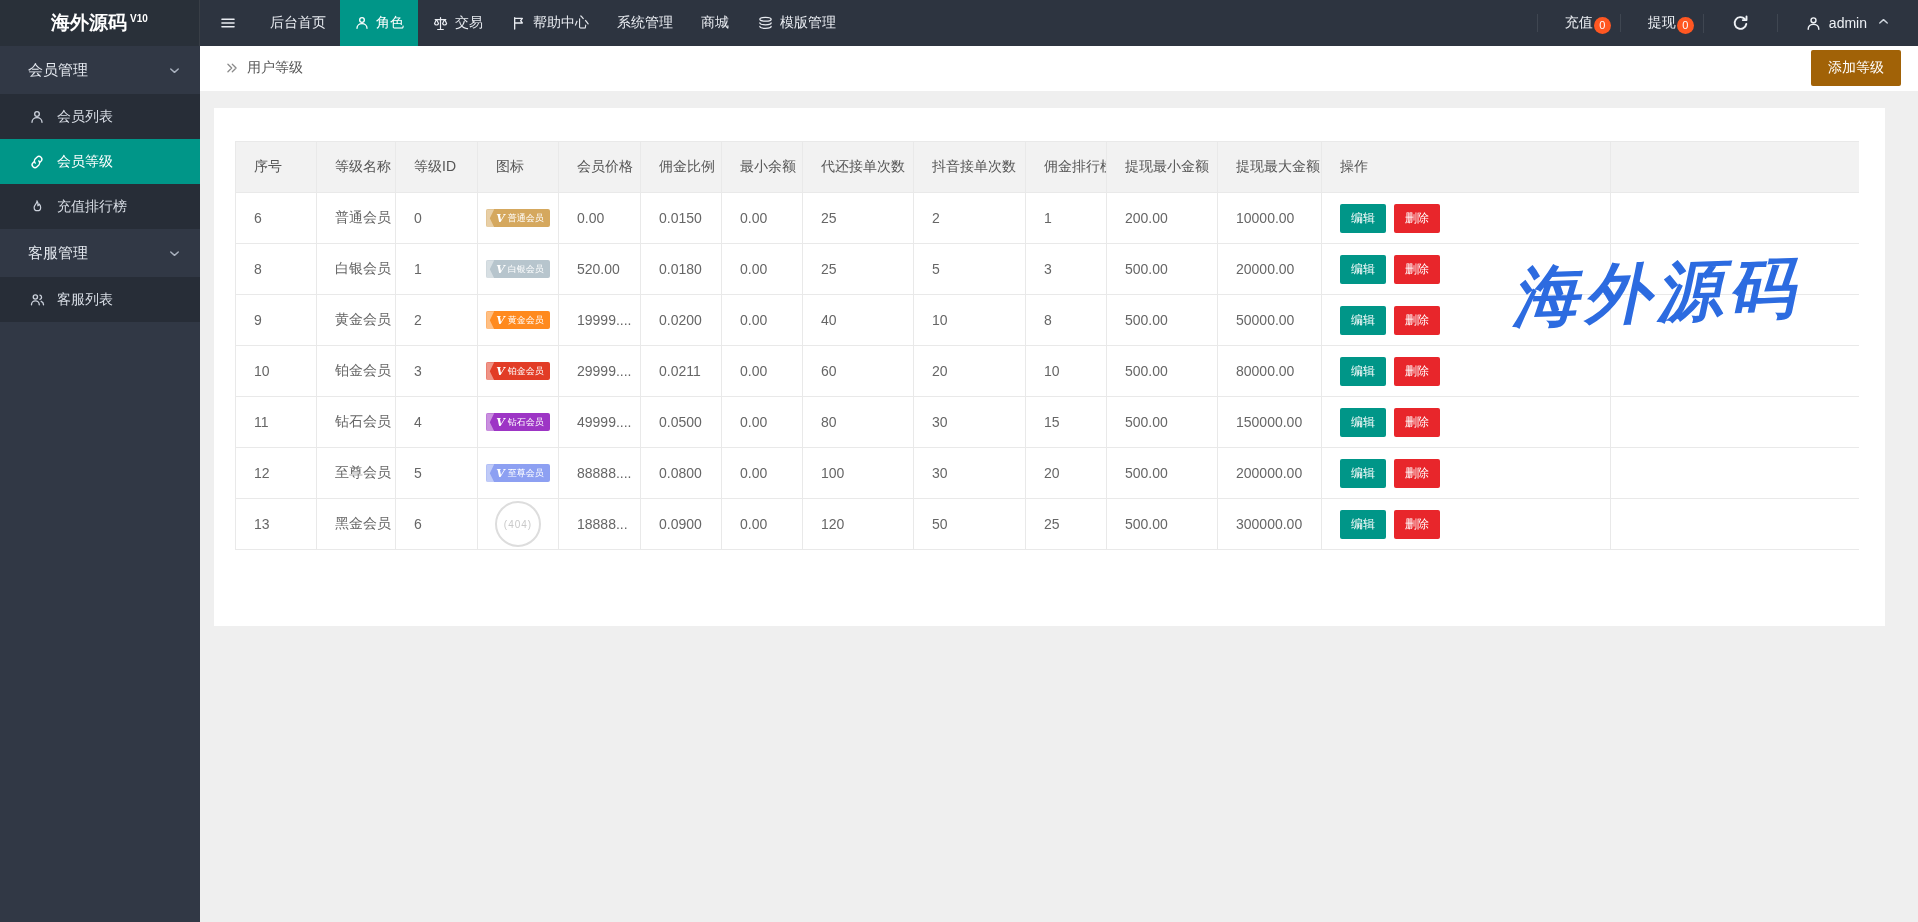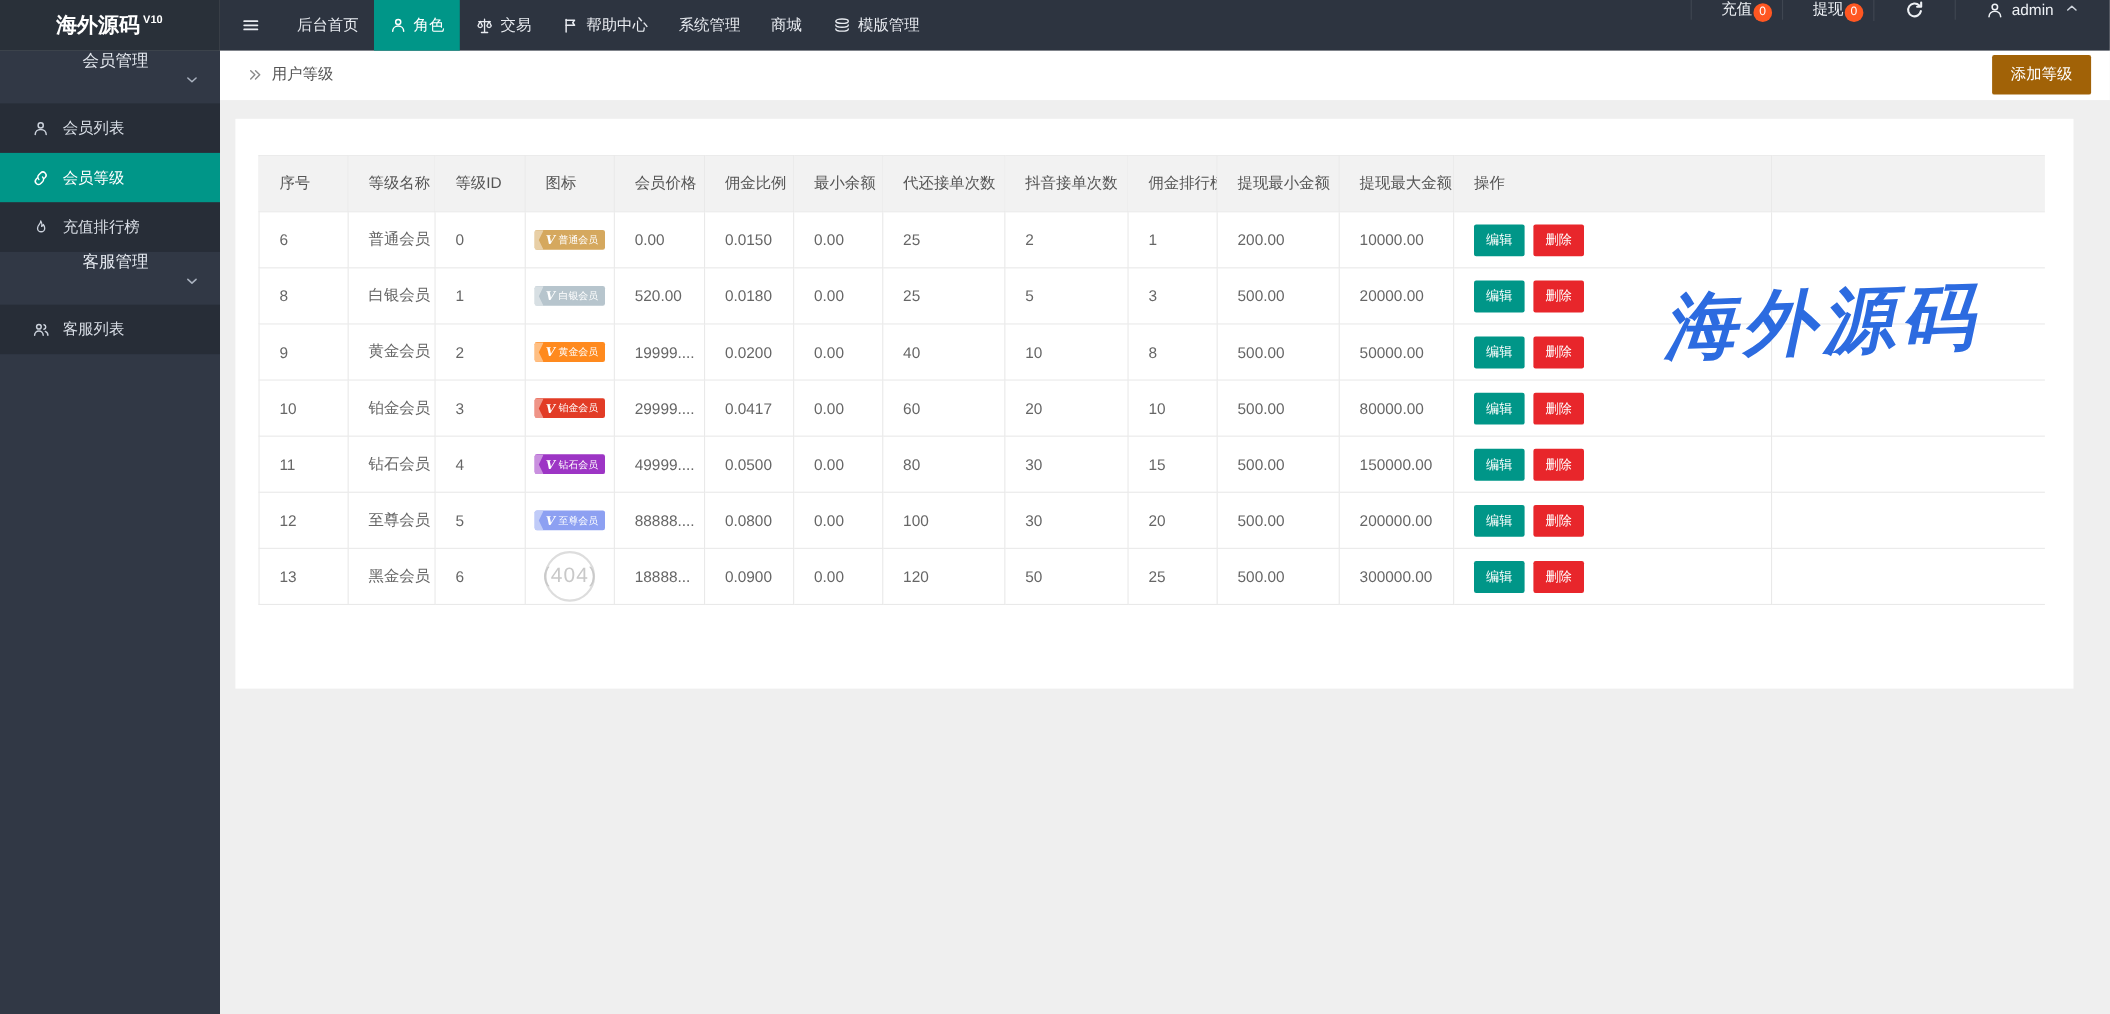--- a/index.html
+++ b/index.html
@@ -10,33 +10,33 @@
   .topbar { position:absolute; top:0; left:0; width:1918px; height:46px;
     background:#2d3440; display:flex; align-items:stretch; color:#eef1f5; z-index:20; }
   .logo { width:200px; background:#293039; display:flex; align-items:center; justify-content:center;
     font-size:19px; font-weight:bold; color:#fff; border-right:1px solid rgba(255,255,255,.07); }
   .logo sup { font-size:10px; font-weight:bold; margin:-10px 0 0 3px; }
   .nav-item { display:flex; align-items:center; gap:6px; padding:0 14px; font-size:14px;
     color:#e9ecf1; cursor:pointer; }
   .nav-item.hamburger { padding:0 19px; }
   .nav-item.active { background:#009688; color:#fff; }
   .nav-ico svg, .side-ico svg { display:block; }
-  .top-right { margin-left:auto; display:flex; align-items:flex-start; }
+  .top-right { margin-left:auto; display:flex; align-items:center; }
   .tr-item { position:relative; display:flex; align-items:center; gap:7px; padding:0 27px;
     border-left:1px solid rgba(255,255,255,.09); font-size:14px; cursor:pointer; }
   .count-badge { position:absolute; top:3px; right:9px; min-width:17px; height:17px;
     border-radius:9px; background:#ff5722; color:#fff; font-size:11px; line-height:17px;
     text-align:center; padding:0 4px; }
   .chev-up { margin-left:2px; color:#cfd5dd; }
 
   
   .sidebar { position:absolute; top:46px; left:0; width:200px; height:876px;
     background:#313845; color:#dde2ea; z-index:15; }
   .side-group-header { height:48px; display:flex; align-items:center;
-    padding:0 18px 0 28px; font-size:15px; color:#e4e8ef; cursor:pointer;flex-direction:column; }
+    padding:0 18px 0 28px; font-size:15px; color:#e4e8ef; cursor:pointer; }
   .side-group-header .chev { margin-left:auto; color:#aab2bf; display:flex; }
   .side-item { height:45px; display:flex; align-items:center; gap:11px; padding-left:28px;
     background:#272d37; font-size:14px; color:#d9dee6; cursor:pointer; }
   .side-item.active { background:#009688; color:#fff; }
   .side-ico { width:18px; display:flex; justify-content:center; color:#ccd2dc; }
   .side-item.active .side-ico { color:#fff; }
 
   
   .main { position:absolute; left:200px; top:44px; width:1718px; height:876px; background:#efefef; }
   .crumb-bar { height:47px; background:#fff; display:flex; align-items:center;
@@ -58,21 +58,21 @@
   .lvbadge { position:relative; display:inline-flex; align-items:center; justify-content:center;
     height:18px; min-width:62px; border-radius:2px; padding:0 6px 0 10px; color:#fff; overflow:hidden; }
   .lvbadge::before { content:""; position:absolute; left:0; top:0; bottom:0; width:8px;
     background:rgba(255,255,255,.45); clip-path:polygon(0 0,100% 0,45% 50%,100% 100%,0 100%); }
   .lvbadge i { font-style:italic; font-weight:bold; font-size:11px; margin-right:3px;
     font-family:"DejaVu Serif",serif; }
   .lvbadge em { font-style:normal; font-size:9px; }
 
   .b404 { width:46px; height:46px; border:2px solid #ddd; border-radius:50%;
     display:flex; align-items:center; justify-content:center; color:#c9c9c9;
-    font-size:19px; margin:0 auto; letter-spacing:1px; }
+    font-size:10px; margin:0 auto; letter-spacing:1px; }
 
   .mini-btn { display:inline-block; padding:6px 11px; border-radius:2px; color:#fff;
     font-size:12px; border:none; cursor:pointer; margin-right:8px; }
   .btn-edit { background:#009688; }
   .btn-del { background:#e8262b; }
 
   .pager { margin-top:26px; display:flex; align-items:center; gap:6px; font-size:14px; color:#333; }
   .pager select { height:25px; min-width:46px; border:1px solid #999; border-radius:2px;
     font-size:13px; background:#fff; color:#333; }
 
@@ -343,21 +343,21 @@
           </tr>
           <tr>
             <td>10</td>
             <td>铂金会员</td>
             <td>3</td>
             <td class="icon-cell"><span class="lvbadge" style="background: rgb(226, 60, 38);">
                 <i>V</i>
                 <em>铂金会员</em>
               </span></td>
             <td>29999....</td>
-            <td>0.0417</td>
+            <td>0.0211</td>
             <td>0.00</td>
             <td>60</td>
             <td>20</td>
             <td>10</td>
             <td>500.00</td>
             <td>80000.00</td>
             <td><button class="mini-btn btn-edit">编辑</button><button class="mini-btn btn-del">删除</button></td>
             <td class="no-r"></td>
           </tr>
           <tr>

